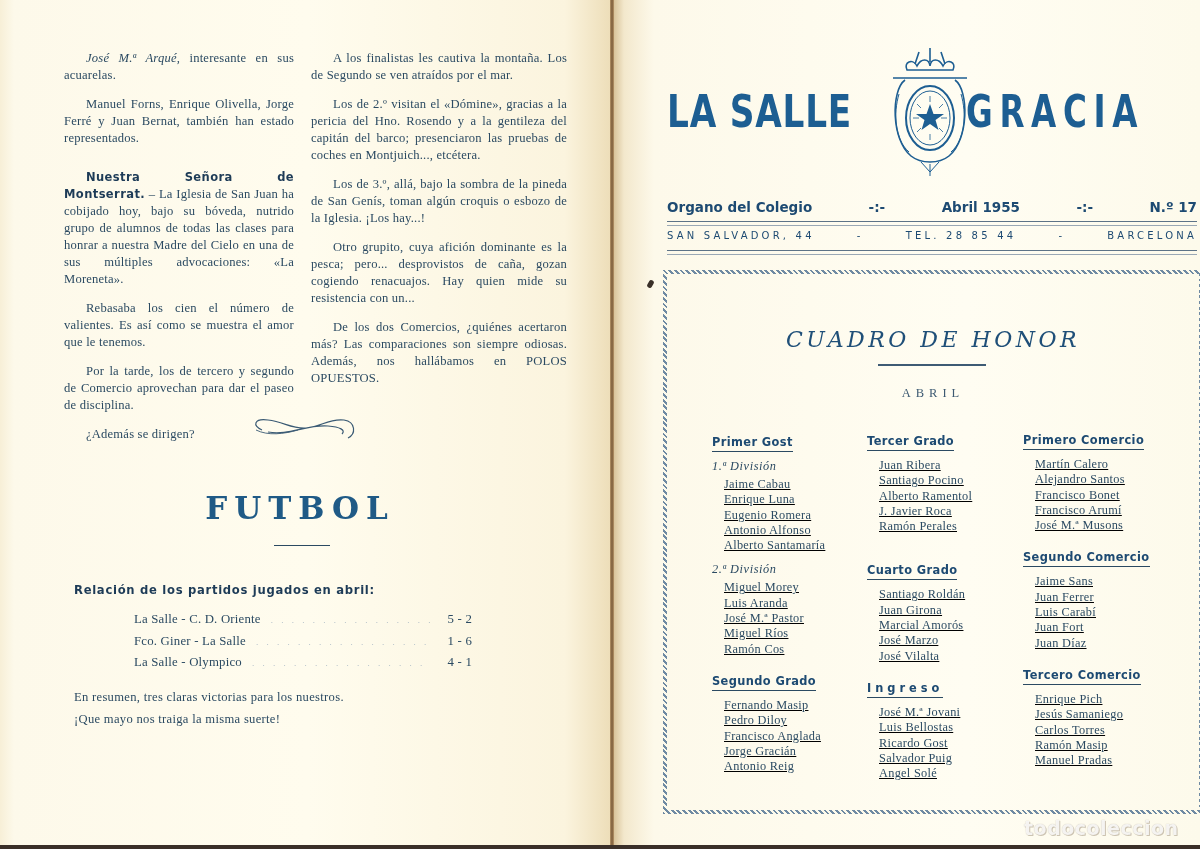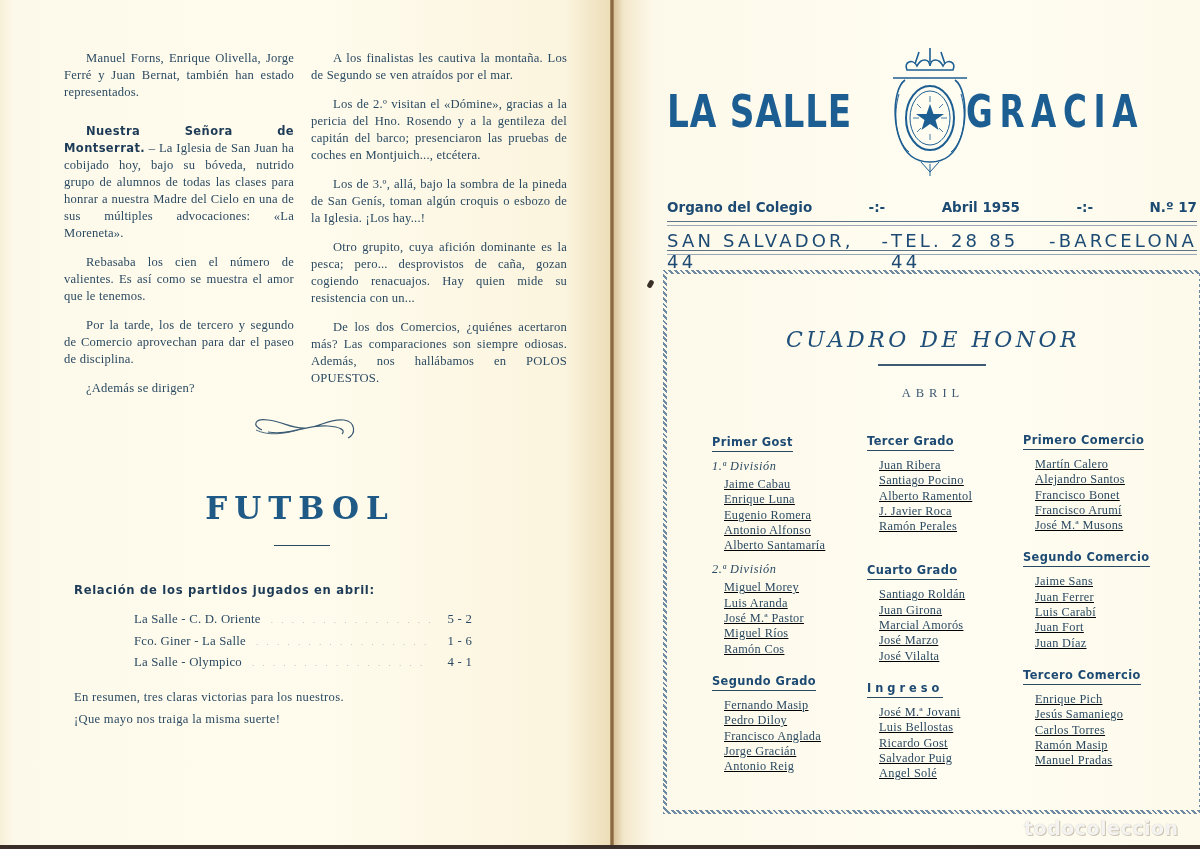--- a/index.html
+++ b/index.html
@@ -65,21 +65,21 @@
 
   .info-row {
     position:absolute; left:667px; top:199px; width:530px; display:flex; justify-content:space-between;
     font-family: "DejaVu Sans", sans-serif; font-weight:bold; font-size:13.5px; color:#1d4a72;
   }
   .info-row .sep { font-weight:bold; }
   .rule { position:absolute; left:667px; width:530px; height:1px; background:#5d7387; }
   .rule.double { height:3px; background: none; border-top:1px solid #5d7387; border-bottom:1px solid #9aa8b5; }
   .address-row {
     position:absolute; left:667px; top:230px; width:530px; display:flex; justify-content:space-between;
-    font-family: "DejaVu Sans", sans-serif; font-size:18px; color:#1d4a72; letter-spacing: 3.2px;
+    font-family: "DejaVu Sans", sans-serif; font-size:10px; color:#1d4a72; letter-spacing: 3.2px;
   }
 
   .border-box {
     position:absolute; left:663px; top:270px; width:532px; height:536px;
     border: 4px solid transparent;
     border-image: repeating-linear-gradient(45deg, #6f8aa3 0 2px, #fdfaeb 2px 4px) 4;
   }
   .cuadro-title {
     position:absolute; left:690px; top:327px; width:486px; text-align:center;
     font-family: "DejaVu Serif", serif; font-style: italic; font-size: 22px; letter-spacing: 3.5px; color:#1f4f78;
@@ -111,20 +111,21 @@
   .ink-mark { position:absolute; left:648px; top:280px; width:5px; height:8px; background:#3a3028; border-radius:2px; transform: rotate(30deg); }
 </style>
 </head>
 <body>
 
 <div class="page page-left"></div>
 <div class="page page-right"></div>
 <div class="spine"></div>
 
 <div class="text-col" id="col-left">
+  <p><span class="ital">José M.ª Arqué,</span><span> interesante en sus acuarelas.</span></p>
   <p><span>Manuel Forns, Enrique Olivella, Jorge Ferré y Juan Bernat, también han estado representados.</span></p>
   <p style="margin-top:22px;"><span class="bold-lead">Nuestra Señora de Montserrat.</span><span> – La Iglesia de San Juan ha cobijado hoy, bajo su bóveda, nutrido grupo de alumnos de todas las clases para honrar a nuestra Madre del Cielo en una de sus múltiples advocaciones: «La Moreneta».</span></p>
   <p><span>Rebasaba los cien el número de valientes. Es así como se muestra el amor que le tenemos.</span></p>
   <p><span>Por la tarde, los de tercero y segundo de Comercio aprovechan para dar el paseo de disciplina.</span></p>
   <p><span>¿Además se dirigen?</span></p>
 </div>
 
 <div class="text-col" id="col-mid">
   <p>A los finalistas les cautiva la montaña. Los de Segundo se ven atraídos por el mar.</p>
   <p>Los de 2.º visitan el «Dómine», gracias a la pericia del Hno. Rosendo y a la gentileza del capitán del barco; presenciaron las pruebas de coches en Montjuich..., etcétera.</p>

